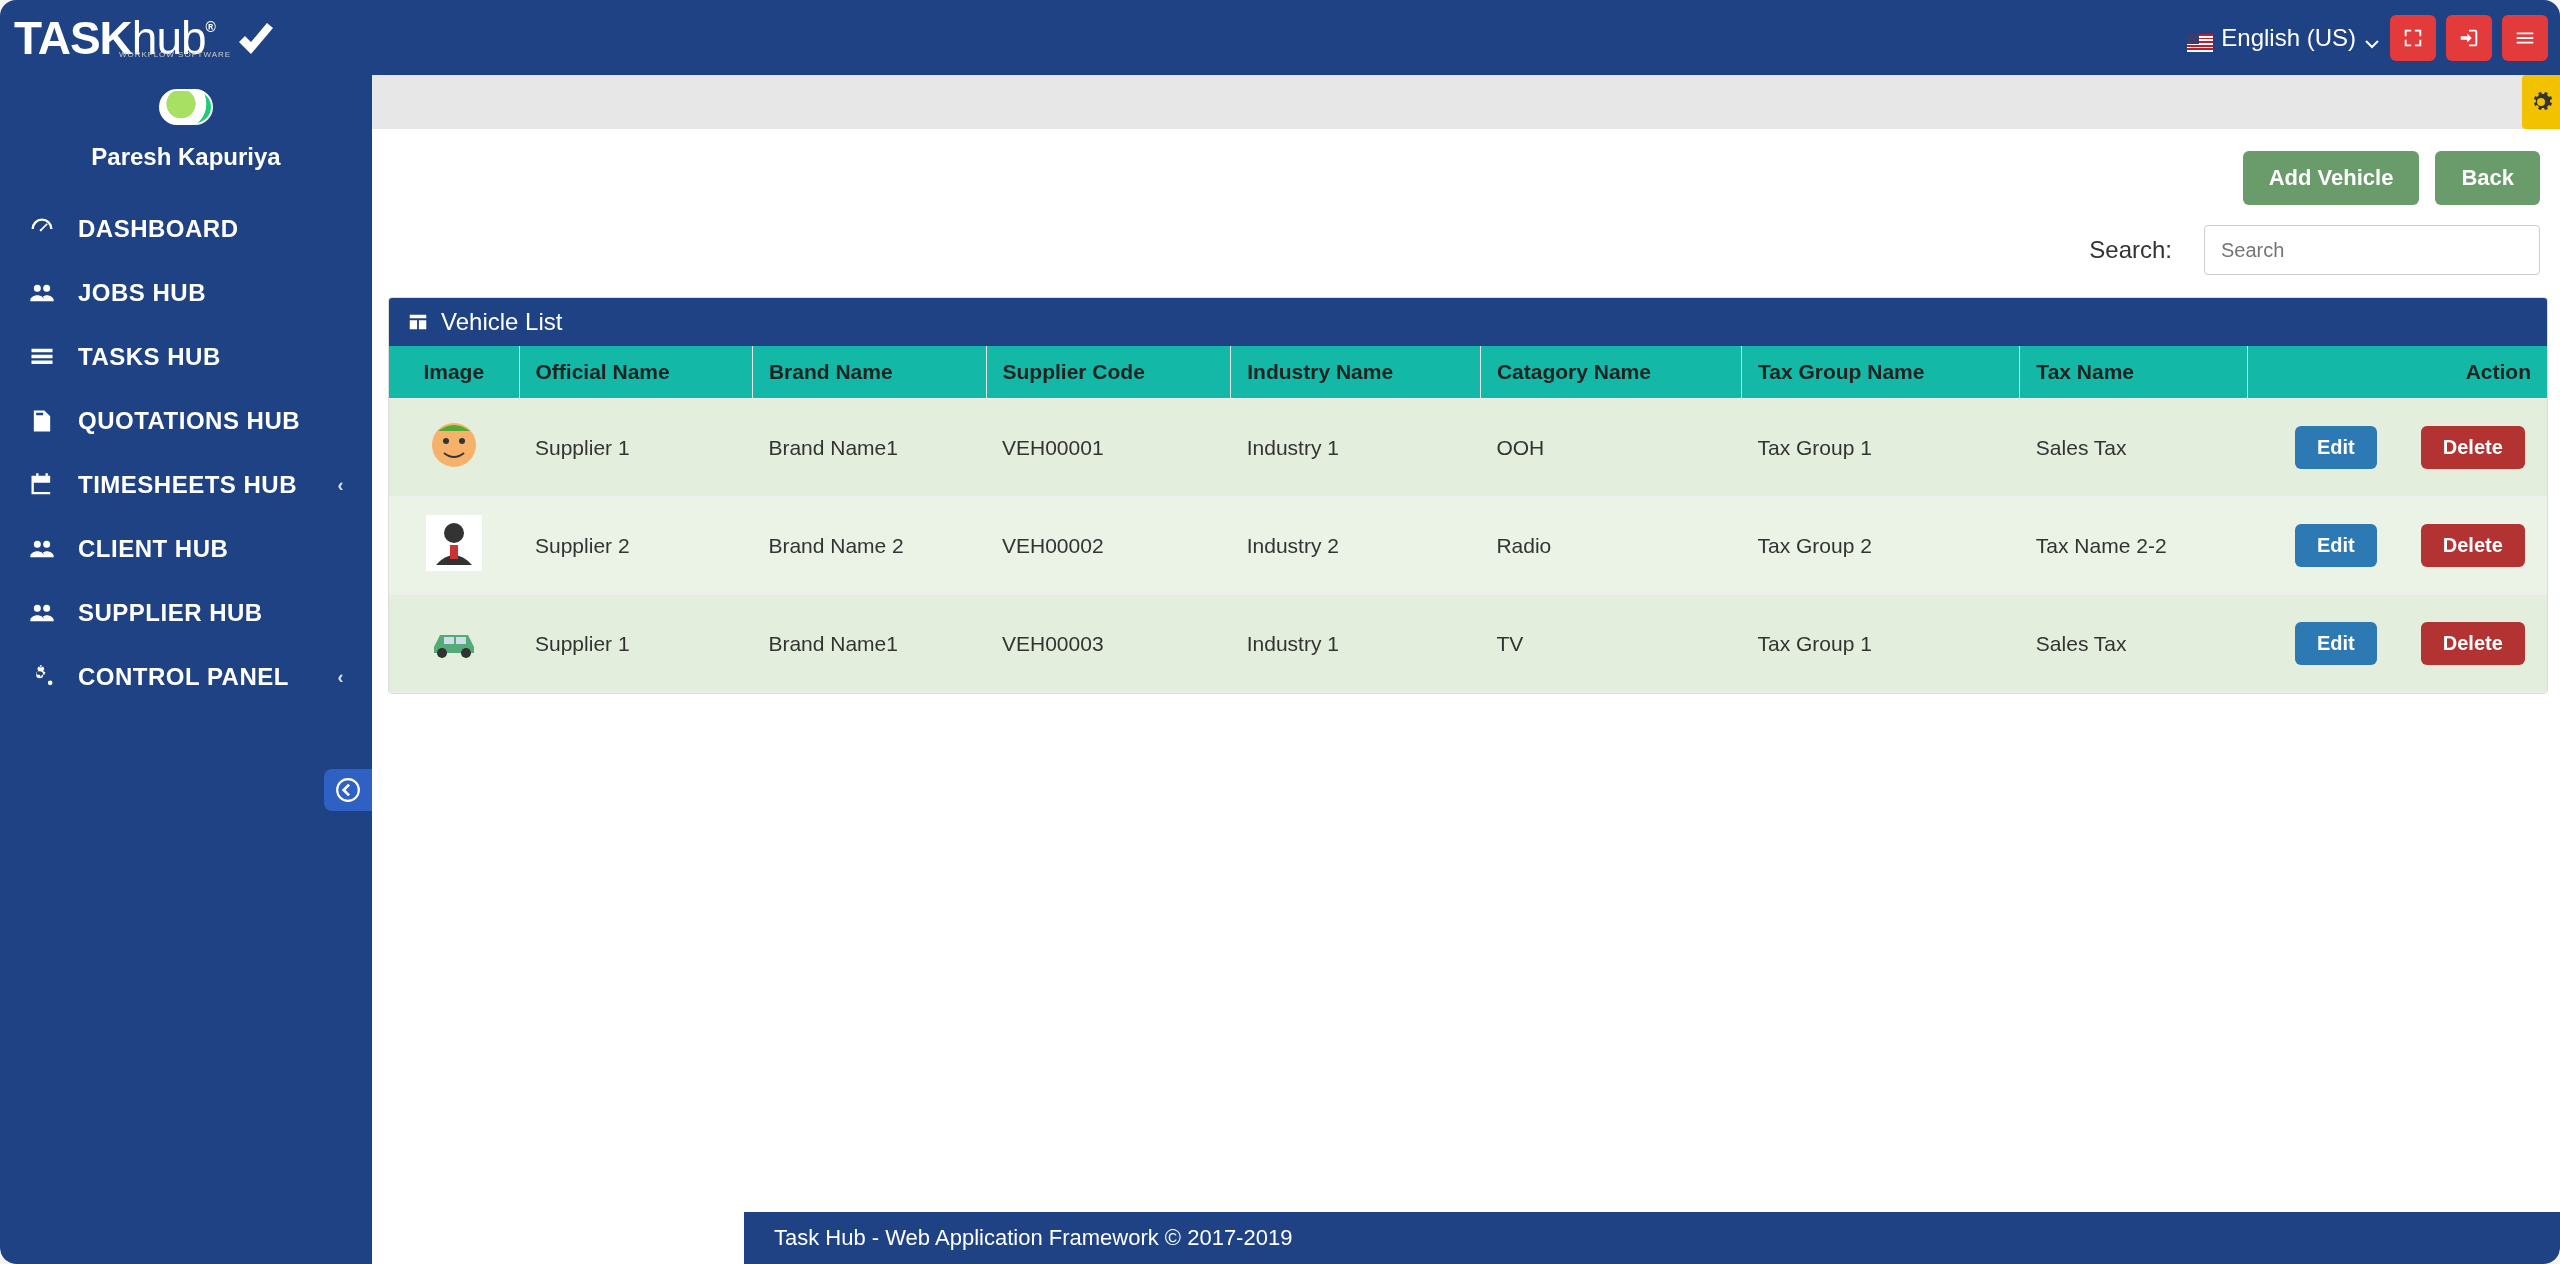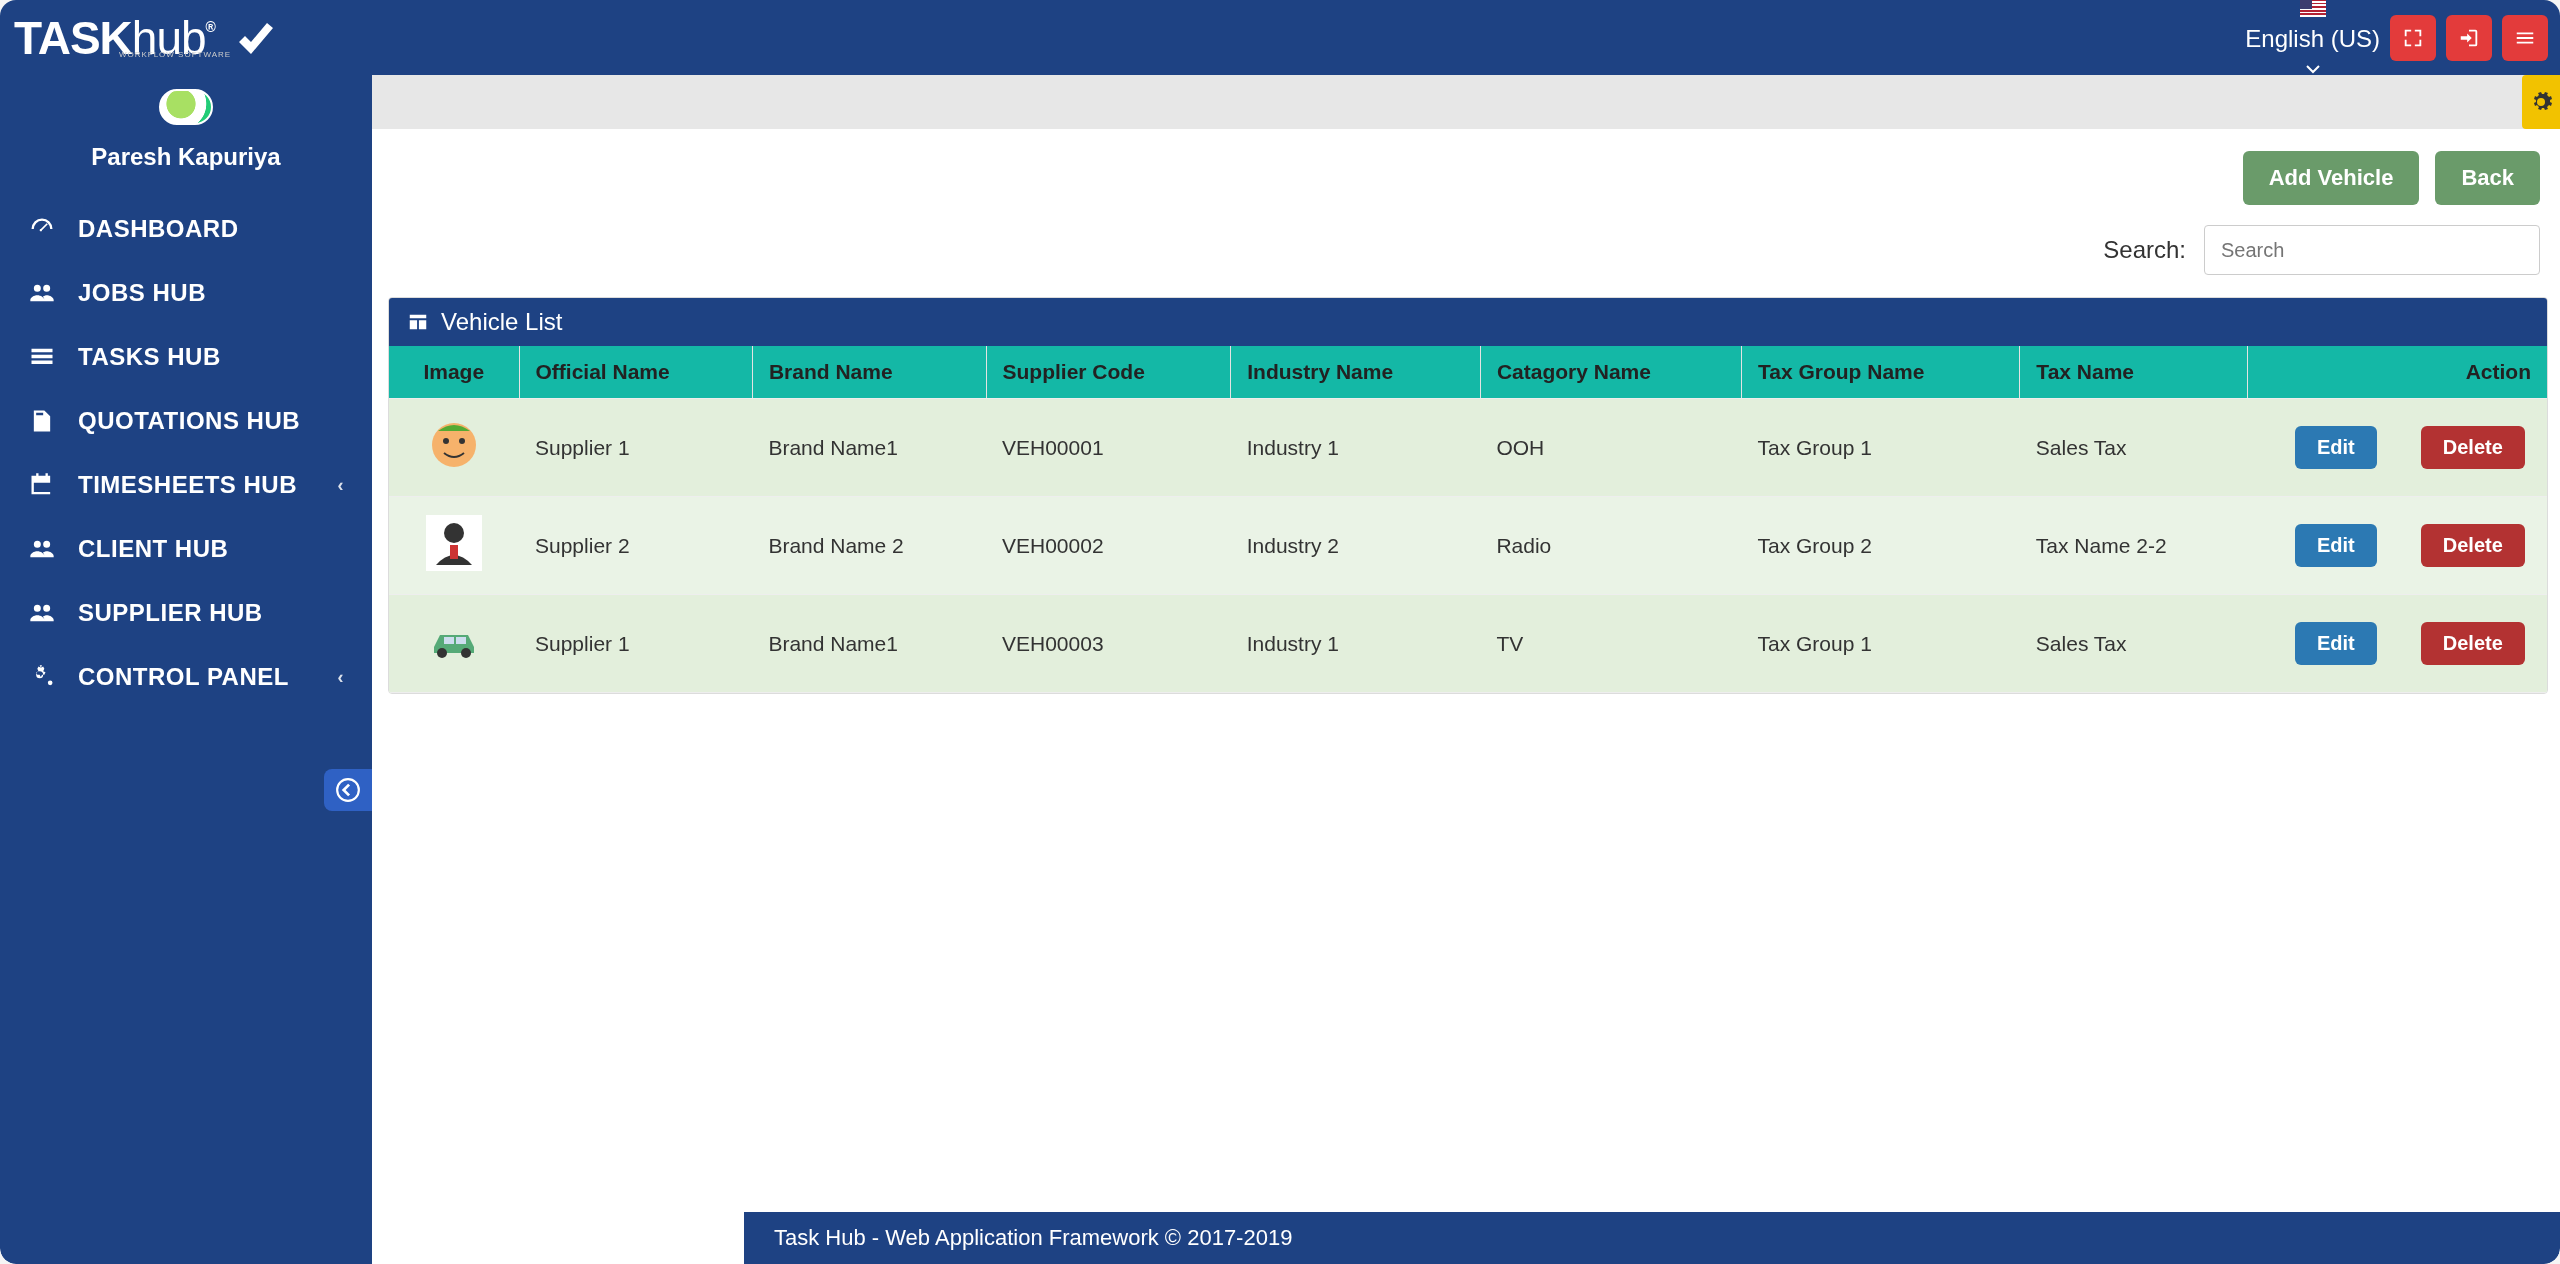--- a/index.html
+++ b/index.html
@@ -6,21 +6,21 @@
 body { font-family: 'Segoe UI', Arial, sans-serif; background: #f5f5f5; overflow: hidden; }
 .app { width: 2560px; height: 1264px; transform-origin: top left; display: flex; flex-direction: column; background: #fff; position: relative; border-radius: 16px; overflow: hidden; }
 .topbar { height: 75px; background: #1e4283; display: flex; align-items: center; justify-content: space-between; padding: 0 12px 0 14px; }
 .logo { display: flex; align-items: center; color: #fff; }
 .logo-text { font-size: 46px; font-weight: 700; letter-spacing: -1px; }
 .logo-text .thin { font-weight: 300; }
 .logo-text sup { font-size: 14px; vertical-align: top; position: relative; top: 8px; }
 .logo-sub { font-size: 8px; letter-spacing: 1px; color: #ccc; margin-left: -96px; margin-top: 34px; }
 .logo-mark { width: 40px; height: 40px; margin-left: 4px; }
 .topbar-right { display: flex; align-items: center; gap: 10px; }
-.lang { color: #fff; font-size: 24px; display: flex; align-items: center; gap: 8px; cursor: pointer; flex-direction: column; }
+.lang { color: #fff; font-size: 24px; display: flex; align-items: flex-end; gap: 8px; cursor: pointer; }
 .flag { width: 26px; height: 18px; display: inline-block; background: linear-gradient(#b22234 10%, #fff 10% 20%, #b22234 20% 30%, #fff 30% 40%, #b22234 40% 50%, #fff 50% 60%, #b22234 60% 70%, #fff 70% 80%, #b22234 80% 90%, #fff 90%); position: relative; }
 .flag::before { content:''; position:absolute; top:0; left:0; width:12px; height:10px; background:#3c3b6e; }
 .iconbtn { width: 46px; height: 46px; border-radius: 6px; border: none; background: #e33b3b; color: #fff; display: inline-flex; align-items: center; justify-content: center; cursor: pointer; font-size: 22px; }
 .body { flex: 1; display: flex; position: relative; }
 .sidebar { width: 372px; background: #1e4283; color: #fff; display: flex; flex-direction: column; position: relative; border-bottom-left-radius: 16px; }
 .user { display: flex; align-items: center; gap: 18px; padding: 14px 24px 18px; flex-direction: column; }
 .avatar { width: 54px; height: 36px; border-radius: 18px; background: radial-gradient(circle at 40% 40%, #a8e063 0 40%, #fff 42% 70%, #2c7 72%); border: 2px solid #fff; }
 .user-name { font-size: 24px; font-weight: 600; }
 .nav { padding-top: 8px; }
 .nav-item { display: flex; align-items: center; gap: 22px; padding: 18px 28px; font-size: 24px; font-weight: 700; cursor: pointer; position: relative; letter-spacing: 0.5px; }
@@ -29,21 +29,21 @@
 .main { flex: 1; background: #fff; position: relative; display: flex; flex-direction: column; }
 .pagebar { height: 54px; background: #e7e7e7; position: relative; }
 .cog-tab { position: absolute; right: 0; top: 0; width: 38px; height: 54px; background: #f2c200; display: flex; align-items: center; justify-content: center; color: #333; cursor:pointer; border-top-left-radius:4px; border-bottom-left-radius:4px; }
 .content { flex: 1; display: flex; flex-direction: column; padding: 18px 8px 0 12px; overflow: auto; }
 .actionbar { display: flex; justify-content: flex-end; gap: 16px; padding: 4px 12px 20px 0; }
 .btn { border: none; border-radius: 6px; padding: 14px 26px; font-size: 22px; font-weight: 600; cursor: pointer; color: #fff; }
 .btn-green { background: #6a9b6a; }
 .btn-blue { background: #2c79b3; }
 .btn-red { background: #b33232; }
 .btn-sm { padding: 10px 22px; font-size: 20px; border-radius: 6px; margin-left: 32px; }
-.searchbar { display: flex; justify-content: flex-end; align-items: center; gap: 18px; padding: 0 12px 22px 0; }
+.searchbar { display: flex; justify-content: flex-end; align-items: center; gap: 32px; padding: 0 12px 22px 0; }
 .searchbar label { font-size: 24px; color: #333; }
 .searchbar input { width: 336px; height: 50px; border: 1px solid #ccc; border-radius: 4px; padding: 0 16px; font-size: 20px; }
 .panel { border: 1px solid #dcdcdc; border-radius: 4px; margin: 0 4px; overflow: hidden; }
 .panel-head { background: #1e4283; color: #fff; padding: 10px 18px; display: flex; align-items: center; gap: 12px; font-size: 24px; }
 table { width: 100%; border-collapse: collapse; }
 th, td { text-align: left; padding: 18px 16px; font-size: 21px; color: #333; border-bottom: 1px solid #eee; vertical-align: middle; }
 thead th { background: #14b8a6; font-weight: 700; color: #222; border-right: 1px solid #e3e3e3; padding-top: 14px; padding-bottom: 14px; }
 thead th:last-child { border-right: none; text-align: right; }
 tbody tr { background: #eaf3e6; }
 tbody tr:nth-child(odd) { background: #e3efdc; }

